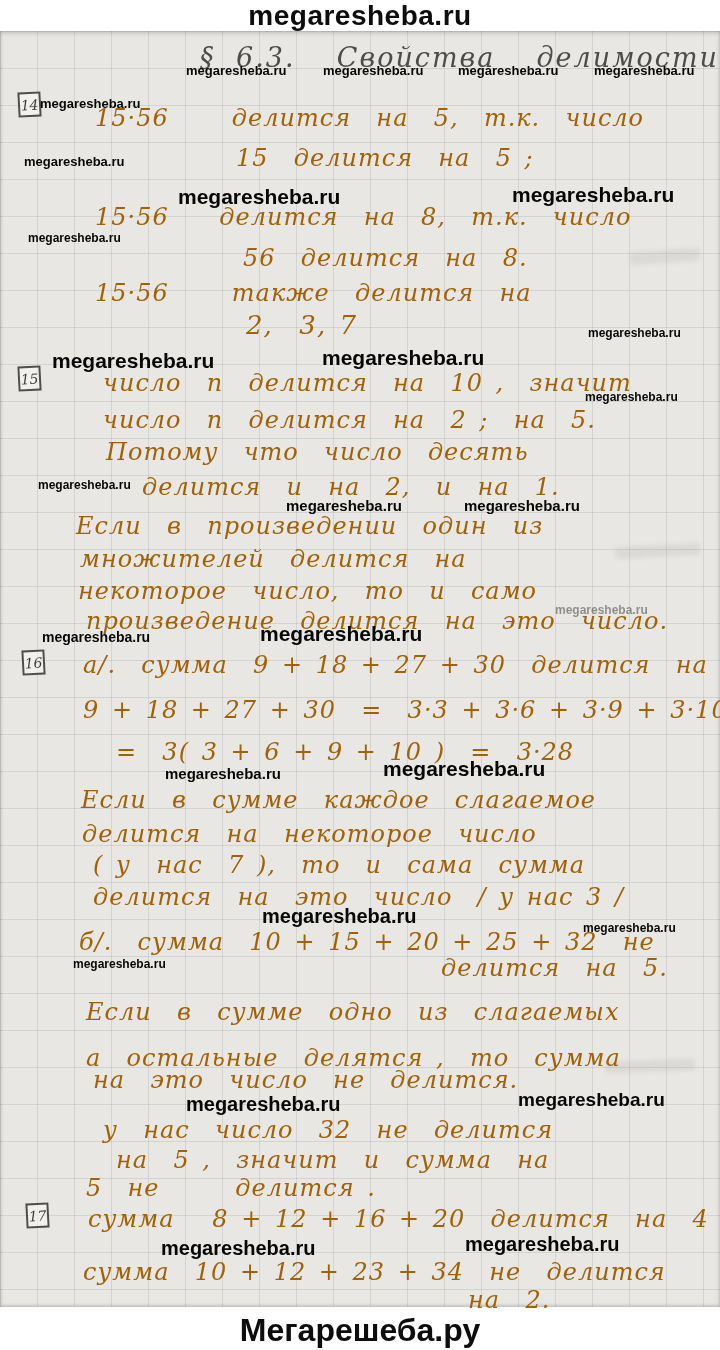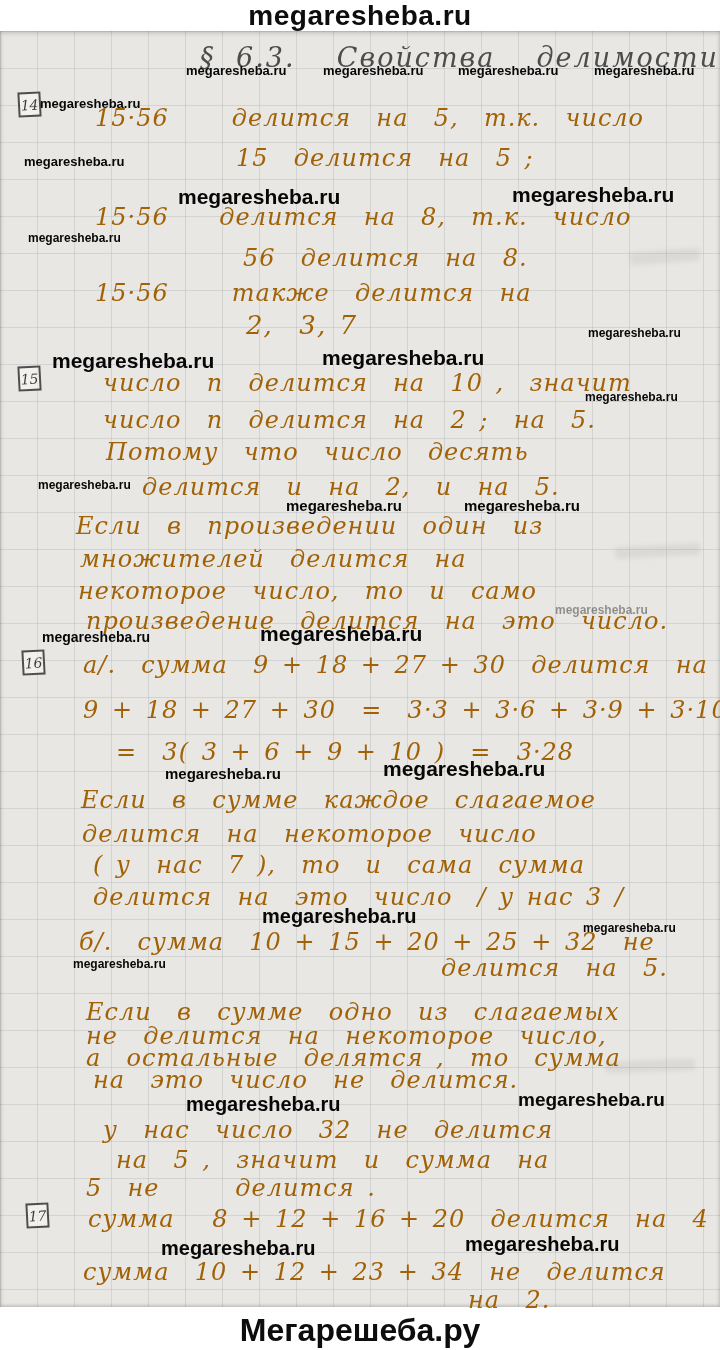--- a/index.html
+++ b/index.html
@@ -64,21 +64,21 @@
 
   <div class="wm" style="left:52px;top:350px;font-size:21px;">megaresheba.ru</div>
   <div class="wm" style="left:322px;top:347px;font-size:21px;">megaresheba.ru</div>
 
   <div class="pbox" style="left:18px;top:366px;">15</div>
   <div class="hw" style="left:103px;top:371px;">число  n  делится  на  10 ,  значит</div>
   <div class="wm" style="left:585px;top:391px;font-size:12px;">megaresheba.ru</div>
   <div class="hw" style="left:103px;top:408px;">число  n  делится  на  2 ;  на  5.</div>
   <div class="hw" style="left:106px;top:440px;">Потому  что  число  десять</div>
   <div class="wm" style="left:38px;top:479px;font-size:12px;">megaresheba.ru</div>
-  <div class="hw" style="left:142px;top:475px;">делится  и  на  2,  и  на  5.</div>
+  <div class="hw" style="left:142px;top:475px;">делится  и  на  2,  и  на  1.</div>
   <div class="wm" style="left:286px;top:498px;font-size:15px;">megaresheba.ru</div>
   <div class="wm" style="left:464px;top:498px;font-size:15px;">megaresheba.ru</div>
   <div class="hw" style="left:76px;top:514px;">Если  в  произведении  один  из</div>
   <div class="hw" style="left:80px;top:547px;">множителей  делится  на</div>
   <div class="hw" style="left:78px;top:579px;">некоторое  число,  то  и  само</div>
   <div class="hw" style="left:86px;top:609px;">произведение  делится  на  это  число.</div>
 
   <div class="wm" style="left:555px;top:604px;font-size:12px;opacity:0.4;">megaresheba.ru</div>
   <div class="wm" style="left:42px;top:630px;font-size:14px;">megaresheba.ru</div>
   <div class="wm" style="left:260px;top:623px;font-size:21px;">megaresheba.ru</div>
@@ -92,21 +92,20 @@
   <div class="hw" style="left:81px;top:788px;">Если  в  сумме  каждое  слагаемое</div>
   <div class="hw" style="left:82px;top:822px;">делится  на  некоторое  число</div>
   <div class="hw" style="left:93px;top:853px;">( у  нас  7 ),  то  и  сама  сумма</div>
   <div class="hw" style="left:93px;top:885px;">делится  на  это  число  / у нас 3 /</div>
   <div class="wm" style="left:262px;top:906px;font-size:20px;">megaresheba.ru</div>
   <div class="wm" style="left:583px;top:922px;font-size:12px;">megaresheba.ru</div>
   <div class="hw" style="left:79px;top:930px;">б/.  сумма  10 + 15 + 20 + 25 + 32  не</div>
   <div class="wm" style="left:73px;top:958px;font-size:12px;">megaresheba.ru</div>
   <div class="hw" style="left:441px;top:956px;">делится  на  5.</div>
   <div class="hw" style="left:86px;top:1000px;">Если  в  сумме  одно  из  слагаемых</div>
-  <div class="hw" style="left:86px;top:1024px;">не  делится  на  некоторое  число,</div>
   <div class="hw" style="left:93px;top:1068px;">на  это  число  не  делится.</div>
   <div class="hw" style="left:86px;top:1046px;">а  остальные  делятся ,  то  сумма</div>
   <div class="wm" style="left:186px;top:1094px;font-size:20px;">megaresheba.ru</div>
   <div class="wm" style="left:518px;top:1090px;font-size:19px;">megaresheba.ru</div>
   <div class="hw" style="left:103px;top:1118px;">у  нас  число  32  не  делится</div>
   <div class="hw" style="left:116px;top:1148px;">на  5 ,  значит  и  сумма  на</div>
   <div class="hw" style="left:86px;top:1176px;">5  не      делится .</div>
 
   <div class="pbox" style="left:26px;top:1203px;">17</div>
   <div class="hw" style="left:88px;top:1207px;">сумма   8 + 12 + 16 + 20  делится  на  4 ;</div>

